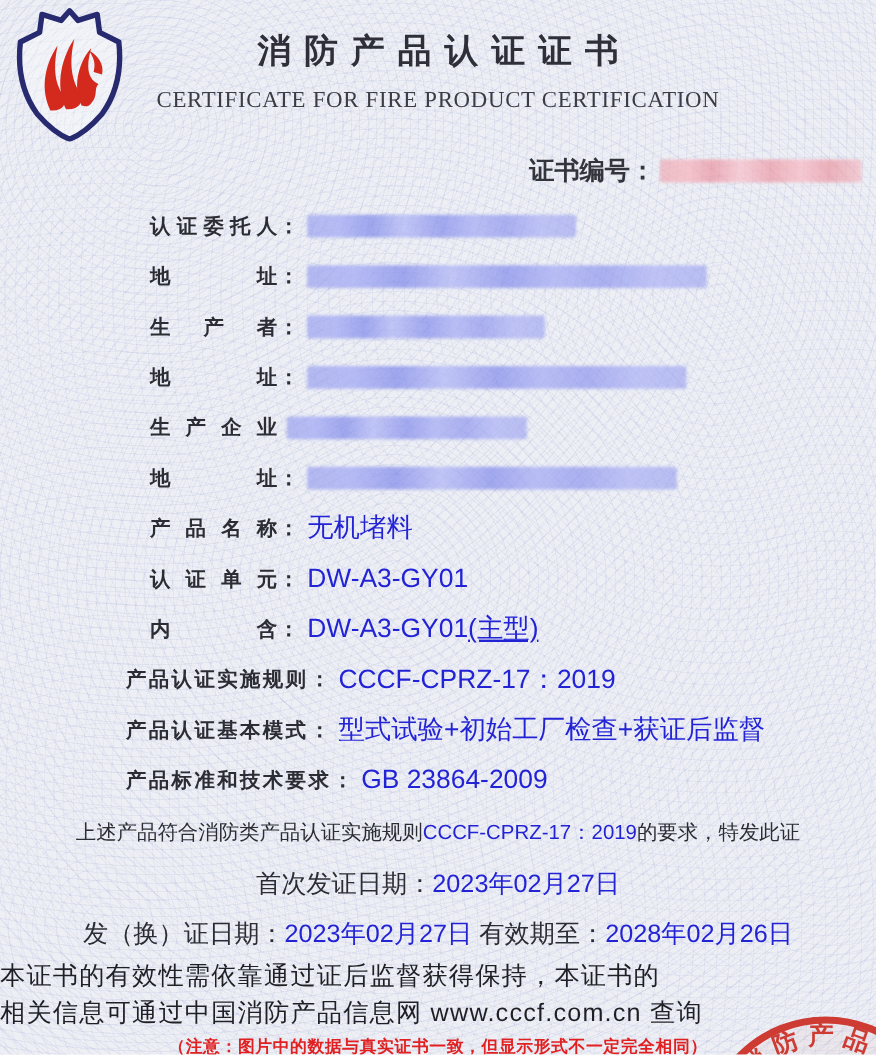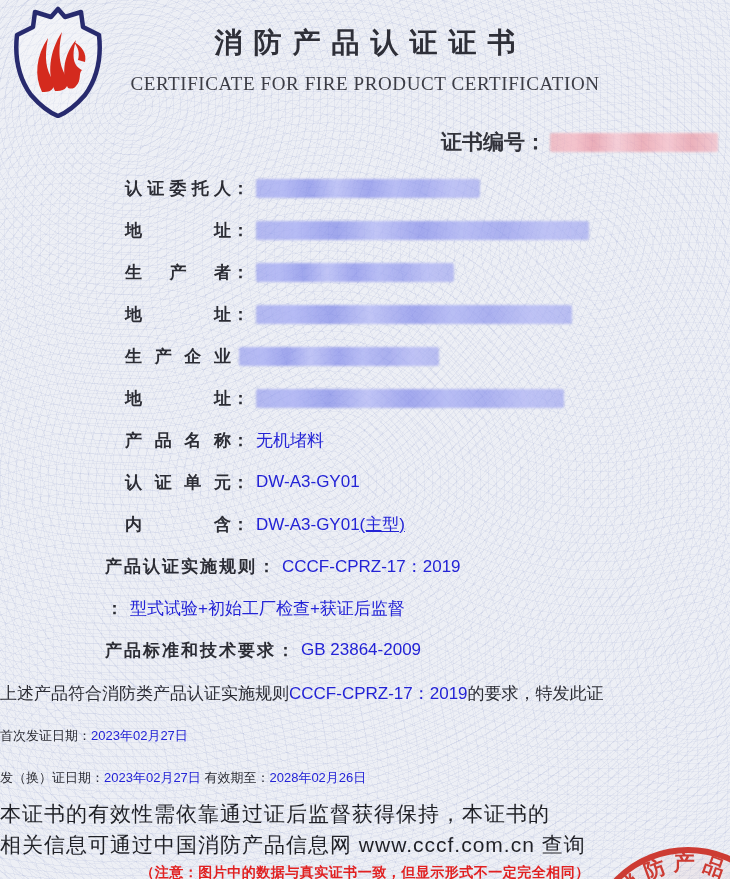--- a/index.html
+++ b/index.html
@@ -35,26 +35,26 @@
   .redact.blue{
     background:linear-gradient(90deg,rgba(132,140,236,.55),rgba(168,174,244,.8) 12%,rgba(112,122,231,.62) 24%,rgba(178,183,246,.75) 36%,rgba(122,130,233,.65) 50%,rgba(170,176,244,.78) 62%,rgba(127,135,235,.6) 74%,rgba(175,180,245,.75) 87%,rgba(142,149,238,.55));}
   .rw0{width:224px;} .rw1{width:333px;} .rw2{width:198px;}
   .rw3{width:316px;} .rw4{width:200px;} .rw5{width:308px;}
   .fields{margin:14px 0 0 105px;}
   .frow{display:flex;align-items:center;height:42px;}
   .flabel{font-size:17px;font-weight:bold;color:#2b2c34;white-space:nowrap;}
   .flabel.short{width:106px;text-align:justify;text-align-last:justify;text-justify:inter-character;margin-left:20px;}
   .flabel.long{letter-spacing:2px;}
   .fcolon{font-size:17px;font-weight:bold;color:#2b2c34;margin:0 7px 0 1px;}
-  .fval{font-size:17px;color:var(--blue,#2323d6);white-space:nowrap;}
+  .fval{font-size:22px;color:var(--blue,#2323d6);white-space:nowrap;}
   .fval .suffix{text-decoration:underline;}
-  .center-line{height:44px;display:flex;align-items:center;
+  .center-line{height:44px;display:flex;align-items:center;justify-content:center;
     font-size:17px;color:#2b2c34;white-space:nowrap;}
-  .date-line{height:42px;display:flex;align-items:center;justify-content:flex-start;
-    font-size:13px;color:#2b2c34;white-space:nowrap;}
+  .date-line{height:42px;display:flex;align-items:center;justify-content:center;
+    font-size:21px;color:#2b2c34;white-space:nowrap;}
   .blue{color:var(--blue,#2323d6);}
   .footer-line{font-size:21px;font-weight:normal;color:#1f2026;text-align:left;
     line-height:30px;letter-spacing:1px;}
   .footer-line.second{line-height:32px;}
   .notice{font-size:14px;font-weight:bold;color:var(--red,#e12121);
     text-align:center;line-height:22px;letter-spacing:0.5px;}
   .seal{position:absolute;left:558px;top:840px;width:172px;height:39px;}
 </style>
 </head>
 <body>
@@ -137,20 +137,21 @@
       <span class="fval"><span>DW-A3-GY01</span><span class="suffix">(主型)</span></span>
     </div>
 
     <div class="frow">
       <span class="flabel long">产品认证实施规则</span>
       <span class="fcolon">：</span>
       <span class="fval">CCCF-CPRZ-17：2019</span>
     </div>
 
     <div class="frow">
+      <span class="flabel long">产品认证基本模式</span>
       <span class="fcolon">：</span>
       <span class="fval">型式试验+初始工厂检查+获证后监督</span>
     </div>
 
     <div class="frow">
       <span class="flabel long">产品标准和技术要求</span>
       <span class="fcolon">：</span>
       <span class="fval">GB 23864-2009</span>
     </div>
   </div>

